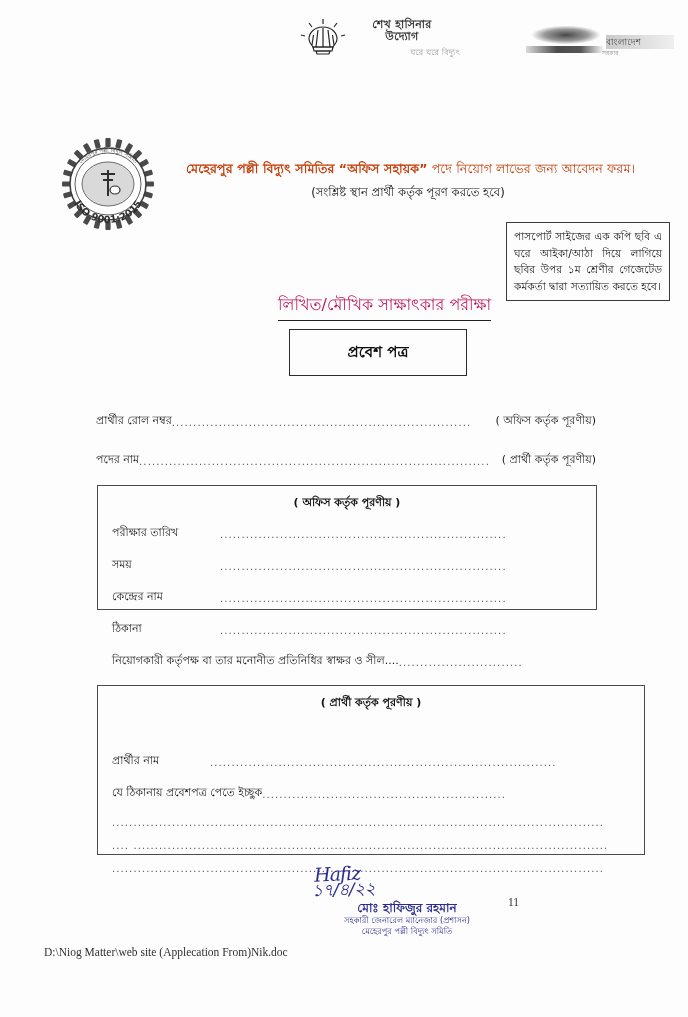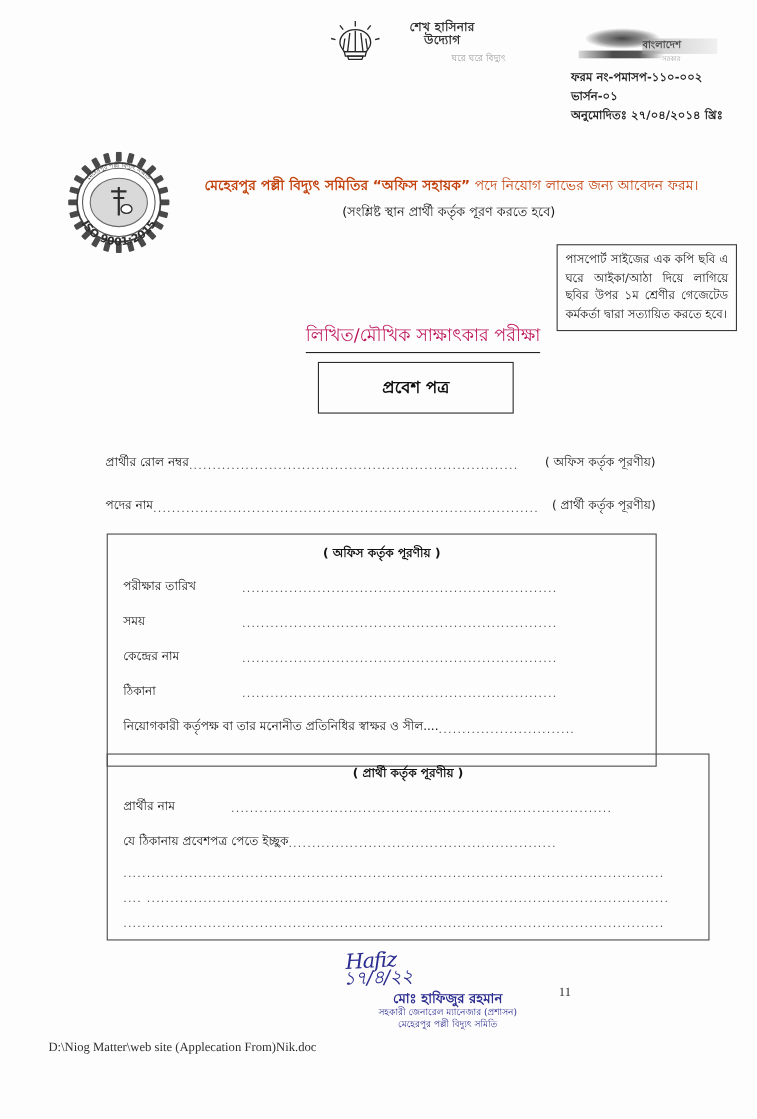--- a/index.html
+++ b/index.html
@@ -66,22 +66,22 @@
       radial-gradient(ellipse 48px 13px at 46px 13px, rgba(40,40,40,.85) 0%, rgba(70,70,70,.55) 45%, rgba(255,255,255,0) 72%),
       radial-gradient(ellipse 30px 6px at 36px 9px, rgba(255,255,255,.85) 0%, rgba(255,255,255,0) 70%);
     border-radius: 50%;
     filter: blur(.3px);
   }
   #top-right-logo .smudge-tail {
     position: absolute; left: 6px; top: 26px; width: 78px; height: 7px;
     background: linear-gradient(90deg, rgba(20,20,20,.15), rgba(30,30,30,.8) 40%, rgba(30,30,30,.75) 70%, rgba(255,255,255,0));
   }
   #top-right-logo .brandtext {
-    position: absolute; left: 64px; top: 15px; width: 68px; height: 14px;
-    font-size: 9px; font-weight: bold; color: #4a4a4a;
+    position: absolute; left: 86px; top: 15px; width: 68px; height: 14px;
+    font-size: 9px; font-weight: normal; color: #4a4a4a;
     background: linear-gradient(90deg, rgba(160,160,160,.55), rgba(200,200,200,.25));
     line-height: 14px; letter-spacing: .2px;
     overflow: hidden;
   }
   #top-right-logo .brandsub {
     position: absolute; left: 82px; top: 28px; width: 60px;
     font-size: 6px; color: #9b9b9b;
   }
 
   #form-meta {
@@ -151,23 +151,23 @@
     box-sizing: border-box;
     padding: 8px 14px 10px 14px;
   }
   .formbox .boxhead {
     text-align: center; font-size: 11px; font-weight: bold;
     color: #111; margin-bottom: 11px;
   }
   .formbox .fieldrow { margin-bottom: 13px; }
   .formbox .fieldrow:last-child { margin-bottom: 0; }
   .formbox .lbl.w1 { width: 108px; }
-  .formbox .lbl.w2 { width: 98px; }
-
-  #office-box { left: 97px; top: 485px; width: 500px; height: 212px; }
+  .formbox .lbl.w2 { width: 98px; margin-top: 28px; }
+
+  #office-box { left: 97px; top: 485px; width: 500px; height: 125px; }
   #applicant-box { left: 97px; top: 685px; width: 548px; height: 170px; }
 
   #applicant-box .controw { margin-bottom: 13px; }
 
   
   #signature-block {
     left: 292px; top: 862px; width: 230px; text-align: center;
     color: #2b2c8f;
   }
   #sig-scribble {
@@ -219,25 +219,20 @@
     <div class="bn slogan2">ঘরে ঘরে বিদ্যুৎ</div>
   </div>
 
   <div class="abs" id="top-right-logo">
     <div class="smudge"></div>
     <div class="smudge-tail"></div>
     <div class="bn brandtext">বাংলাদেশ</div>
     <div class="bn brandsub">সরকার</div>
   </div>
 
-  <div class="abs bn" id="form-meta">
-    <div>ফরম নং-পমাসপ-১১০-০০২</div>
-    <div>ভার্সন-০১</div>
-    <div>অনুমোদিতঃ ২৭/০৪/২০১৪ খ্রিঃ</div>
-  </div>
 
   <div class="abs" id="org-seal">
     <svg viewBox="0 0 100 92" width="100" height="92" aria-hidden="true">
       <defs>
         <path id="arcTop" d="M 14 48 A 36 34 0 0 1 86 48"></path>
         <path id="arcBot" d="M 12 49 A 38 36 0 0 0 88 49"></path>
       </defs>
       <g>
 
         <g fill="#4a4a4a">

